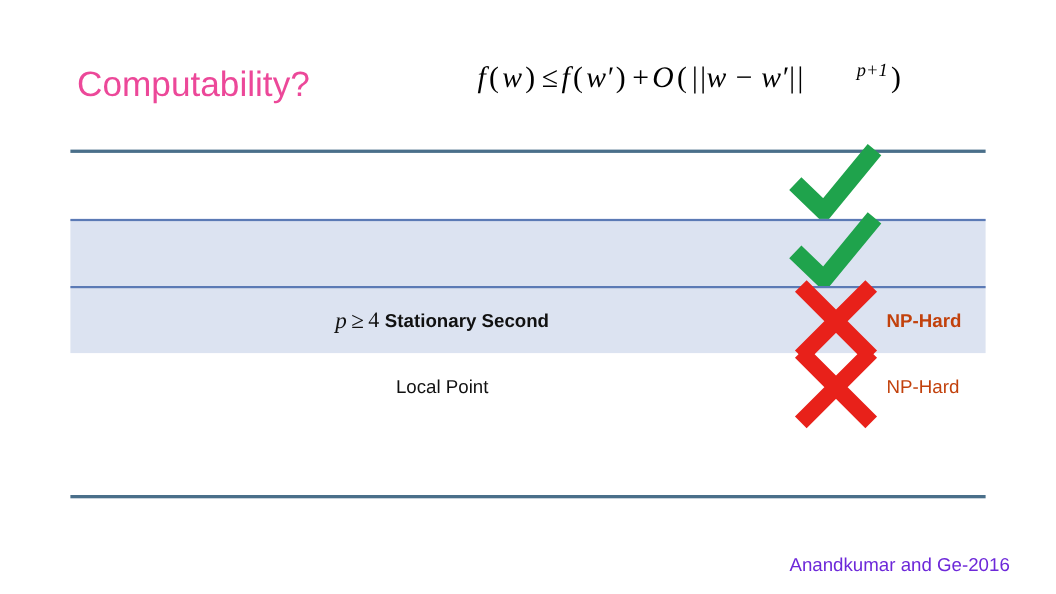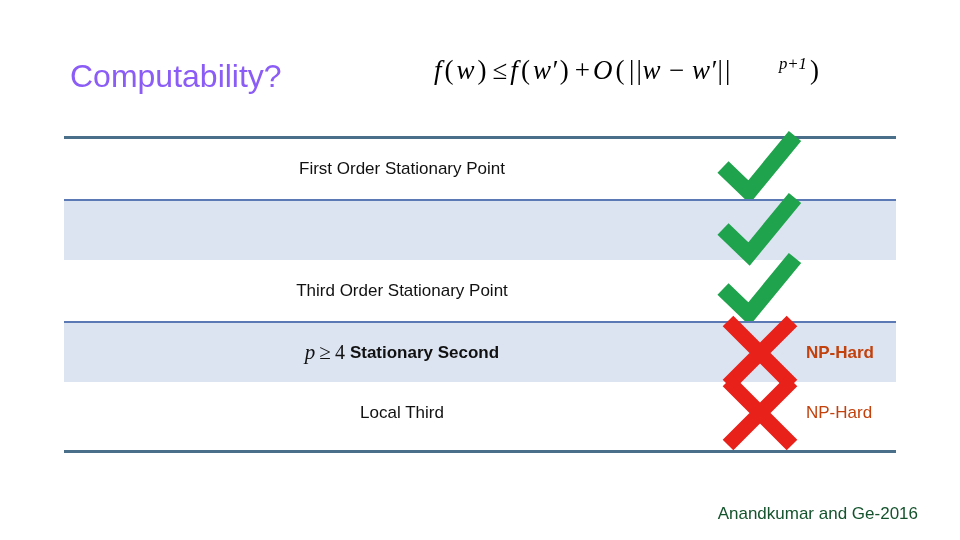--- a/index.html
+++ b/index.html
@@ -15,21 +15,21 @@
     position: relative;
   }
 
   
   #slide-title {
     position: absolute;
     left: 70px;
     top: 58px;
     font-size: 32px;
     font-weight: 300;
-    color: #8b5cf6;
+    color: #ec4899;
     letter-spacing: 0px;
     white-space: nowrap;
   }
 
   
   #headline-formula {
     position: absolute;
     left: 434px;
     top: 56px;
     font-family: "Liberation Serif", serif;
@@ -153,80 +153,71 @@
     white-space: nowrap;
   }
   .row-note.strong { font-weight: bold; font-size: 17px; }
 
   
   #attribution {
     position: absolute;
     right: 42px;
     top: 504px;
     font-size: 17px;
-    color: #14532d;
+    color: #6d28d9;
     white-space: nowrap;
   }
 </style>
 </head>
 <body>
 
 <div id="slide-title">Computability?</div>
 
 <div id="headline-formula">
   <span class="mi">f</span><span class="op">(</span><span class="mi">w</span><span class="op">)</span><span class="op">≤</span><span class="mi">f</span><span class="op">(</span><span class="mi">w′</span><span class="op">)</span><span class="op">+</span><span class="mi">O</span><span class="op">(</span><span class="mi">||w − w′||</span><sup>p+1</sup><span class="op">)</span>
 </div>
 
 <div id="table-top-rule"></div>
 
 <div id="comparison-table">
 
   <div class="row">
-    <div class="row-label">First Order Stationary Point</div>
     <div class="row-mark">
       <svg width="82" height="70" viewBox="0 0 82 70" aria-hidden="true">
         <path d="M4 33 L30 58 L76 2" fill="none" stroke="#1fa34c" stroke-width="16" stroke-linecap="butt" stroke-linejoin="miter"></path>
       </svg>
     </div>
   </div>
 
   <div class="row shaded sep-top">
     <div class="row-mark">
       <svg width="82" height="70" viewBox="0 0 82 70" aria-hidden="true">
         <path d="M4 33 L30 58 L76 2" fill="none" stroke="#1fa34c" stroke-width="16" stroke-linecap="butt" stroke-linejoin="miter"></path>
       </svg>
     </div>
   </div>
 
-  <div class="row">
-    <div class="row-label">Third Order Stationary Point</div>
-    <div class="row-mark">
-      <svg width="82" height="70" viewBox="0 0 82 70" aria-hidden="true">
-        <path d="M4 33 L30 58 L76 2" fill="none" stroke="#1fa34c" stroke-width="16" stroke-linecap="butt" stroke-linejoin="miter"></path>
-      </svg>
-    </div>
-  </div>
 
   <div class="row shaded sep-top">
     <div class="row-label strong">
       <span class="mathvar">p</span>
         <span class="mathop">≥</span>
         <span class="mathnum">4</span>
         <span>Stationary Second</span>
     </div>
     <div class="row-mark">
       <svg width="76" height="72" viewBox="0 0 76 72" aria-hidden="true">
         <path d="M6 4 L70 68 M70 4 L6 68" fill="none" stroke="#e8211a" stroke-width="15" stroke-linecap="butt"></path>
       </svg>
     </div>
     <div class="row-note strong">NP-Hard</div>
   </div>
 
   <div class="row">
-    <div class="row-label">Local Third</div>
+    <div class="row-label">Local Point</div>
     <div class="row-mark">
       <svg width="76" height="72" viewBox="0 0 76 72" aria-hidden="true">
         <path d="M6 4 L70 68 M70 4 L6 68" fill="none" stroke="#e8211a" stroke-width="15" stroke-linecap="butt"></path>
       </svg>
     </div>
     <div class="row-note">NP-Hard</div>
   </div>
 
 </div>
 

